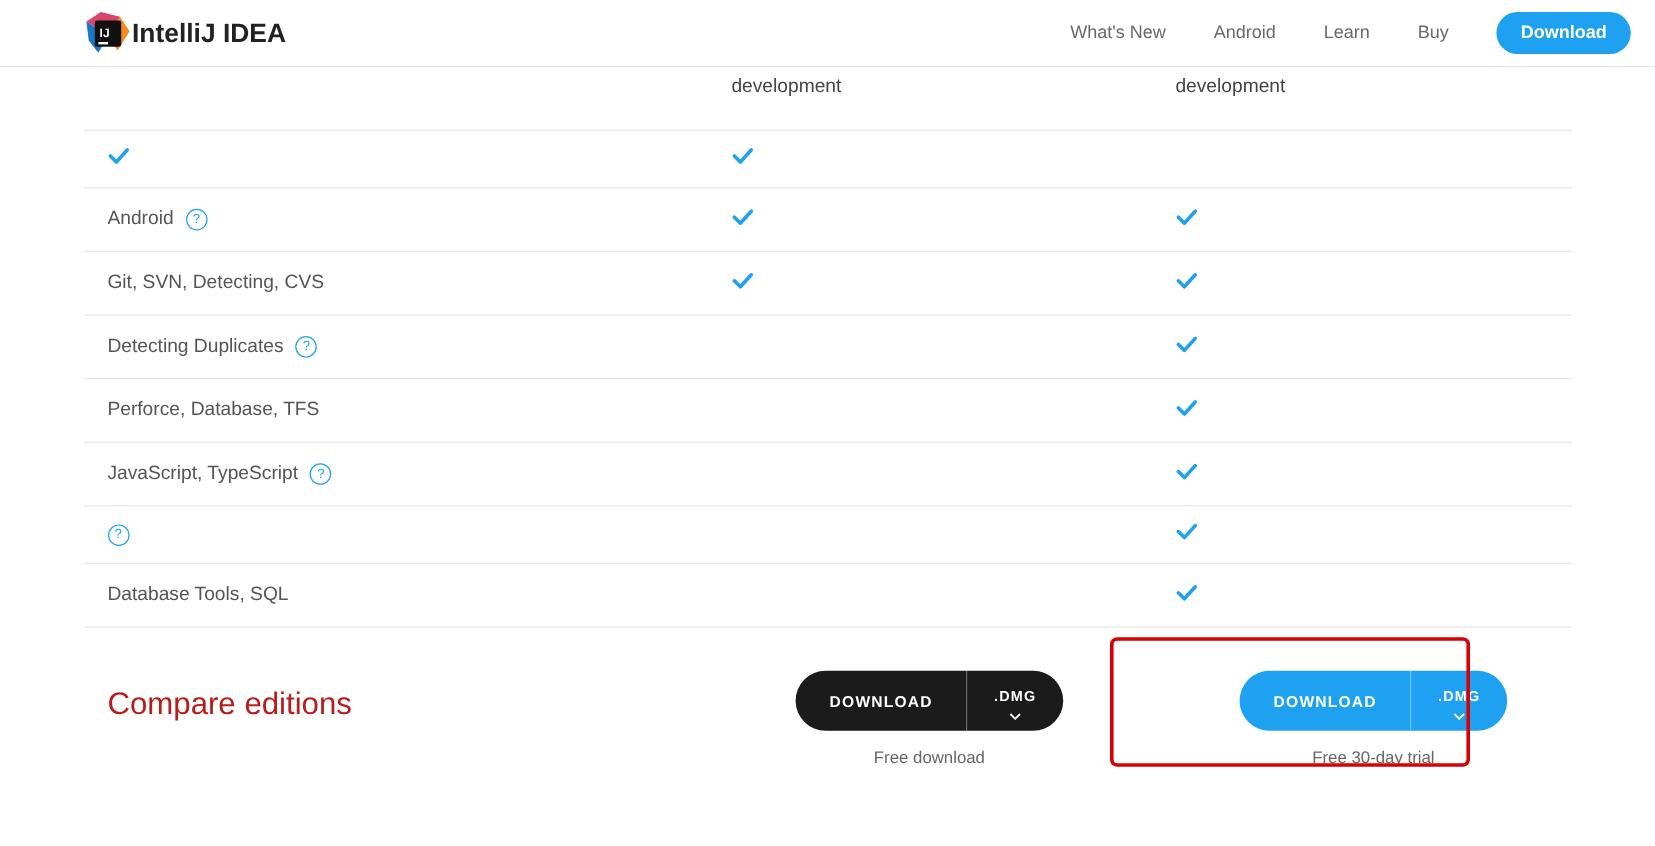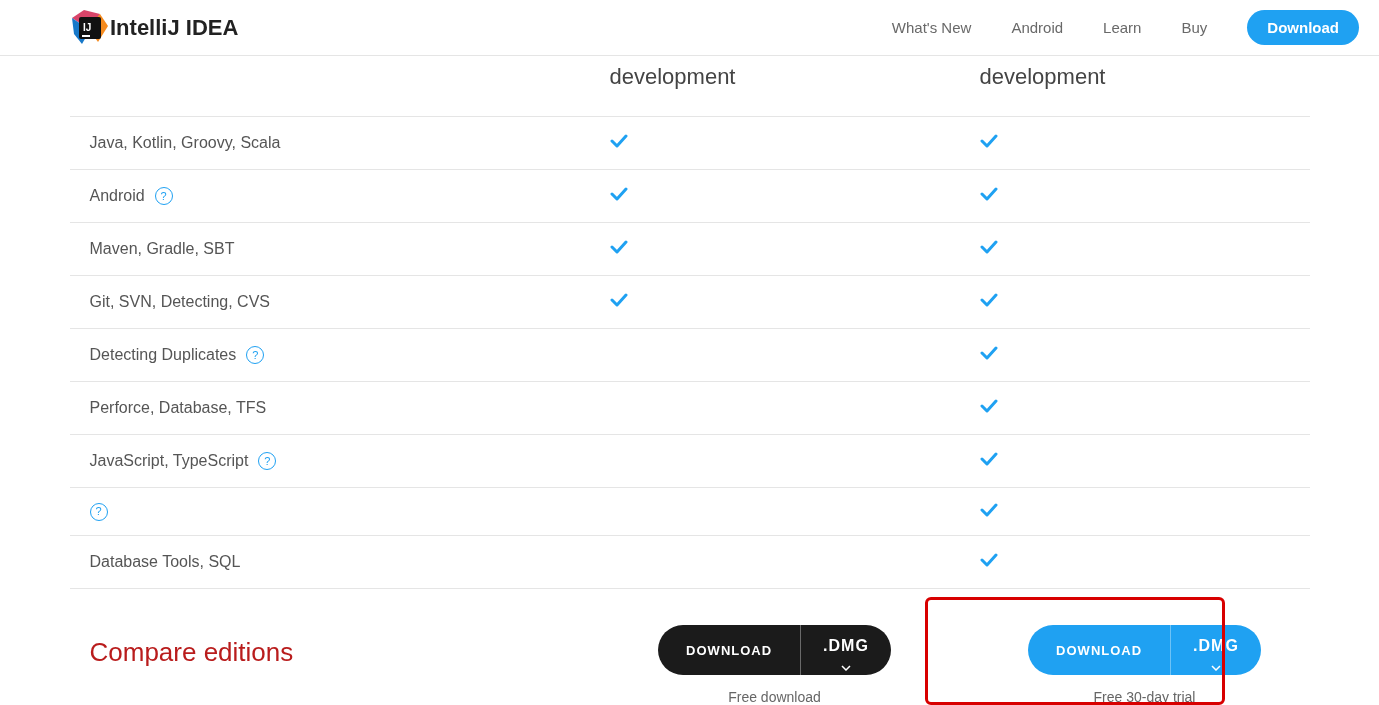--- a/index.html
+++ b/index.html
@@ -60,21 +60,21 @@
   }
   .table-wrap {
     padding-top: 6px;
   }
   .col-header-row {
     display: grid;
     grid-template-columns: 520px 370px 370px;
     padding: 8px 0 20px 0;
   }
   .col-header {
-    font-size: 22px;
+    font-size: 16px;
     color: #444;
     padding-left: 20px;
   }
   .feat-row {
     display: grid;
     grid-template-columns: 520px 370px 370px;
     border-top: 1px solid #e5e5e5;
     padding: 14px 0;
     align-items: center;
     min-height: 48px;
@@ -147,21 +147,21 @@
     display:flex; align-items:center;
     font-size: 13px;
     font-weight: 700;
     letter-spacing: 1px;
     cursor: pointer;
     border-right: 1px solid rgba(255,255,255,0.35);
   }
   .dl-ext {
     padding: 0 22px;
     display:flex; flex-direction:column; align-items:center; justify-content:center;
-    font-size: 16px;
+    font-size: 12px;
     font-weight: 700;
     letter-spacing: 1px;
     cursor: pointer;
     gap:2px;
   }
   .chev-down {
     width:10px; height:6px;
   }
   .dl-sub {
     margin-top: 14px;
@@ -204,45 +204,31 @@
 <div class="container">
 
   <div class="col-header-row">
     <div></div>
     <div class="col-header">development</div>
     <div class="col-header">development</div>
   </div>
 
   <div class="table-wrap" id="feature-table">
       <div class="feat-row">
-        <div class="feat-label">
-          <span>Java, Kotlin, Groovy, Scala</span>
-        </div>
         <div class="check-cell"><span class="check-icon"><svg viewBox="0 0 18 14" width="18" height="14">
               <path d="M2 7 L7 12 L16 2" stroke="#1fa1f2" stroke-width="3" fill="none" stroke-linecap="round" stroke-linejoin="round"></path>
             </svg></span></div>
         <div class="check-cell"><span class="check-icon"><svg viewBox="0 0 18 14" width="18" height="14">
               <path d="M2 7 L7 12 L16 2" stroke="#1fa1f2" stroke-width="3" fill="none" stroke-linecap="round" stroke-linejoin="round"></path>
             </svg></span></div>
       </div>
       <div class="feat-row">
         <div class="feat-label">
           <span>Android</span>
           <span class="help-badge">?</span>
-        </div>
-        <div class="check-cell"><span class="check-icon"><svg viewBox="0 0 18 14" width="18" height="14">
-              <path d="M2 7 L7 12 L16 2" stroke="#1fa1f2" stroke-width="3" fill="none" stroke-linecap="round" stroke-linejoin="round"></path>
-            </svg></span></div>
-        <div class="check-cell"><span class="check-icon"><svg viewBox="0 0 18 14" width="18" height="14">
-              <path d="M2 7 L7 12 L16 2" stroke="#1fa1f2" stroke-width="3" fill="none" stroke-linecap="round" stroke-linejoin="round"></path>
-            </svg></span></div>
-      </div>
-      <div class="feat-row">
-        <div class="feat-label">
-          <span>Maven, Gradle, SBT</span>
         </div>
         <div class="check-cell"><span class="check-icon"><svg viewBox="0 0 18 14" width="18" height="14">
               <path d="M2 7 L7 12 L16 2" stroke="#1fa1f2" stroke-width="3" fill="none" stroke-linecap="round" stroke-linejoin="round"></path>
             </svg></span></div>
         <div class="check-cell"><span class="check-icon"><svg viewBox="0 0 18 14" width="18" height="14">
               <path d="M2 7 L7 12 L16 2" stroke="#1fa1f2" stroke-width="3" fill="none" stroke-linecap="round" stroke-linejoin="round"></path>
             </svg></span></div>
       </div>
       <div class="feat-row">
         <div class="feat-label">

